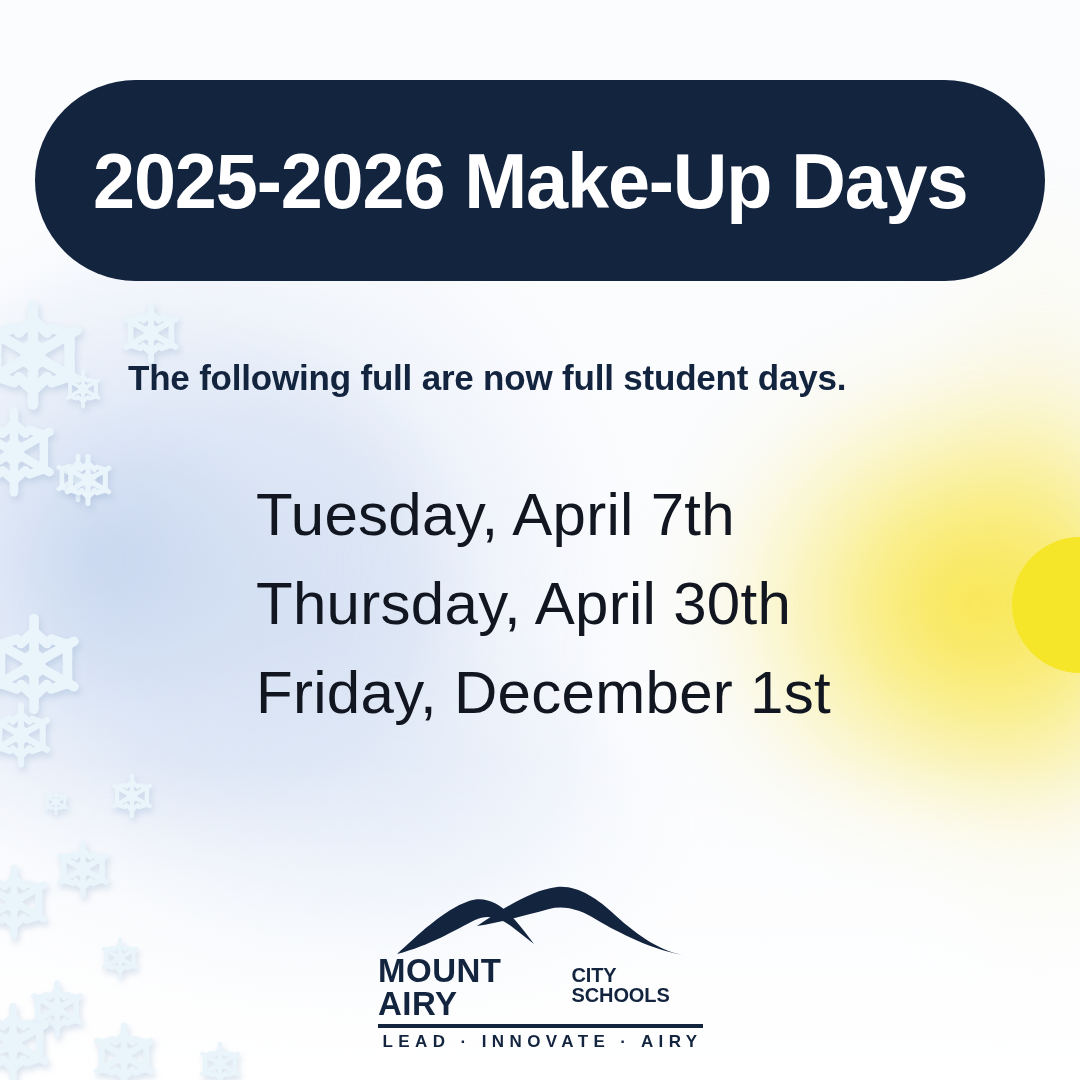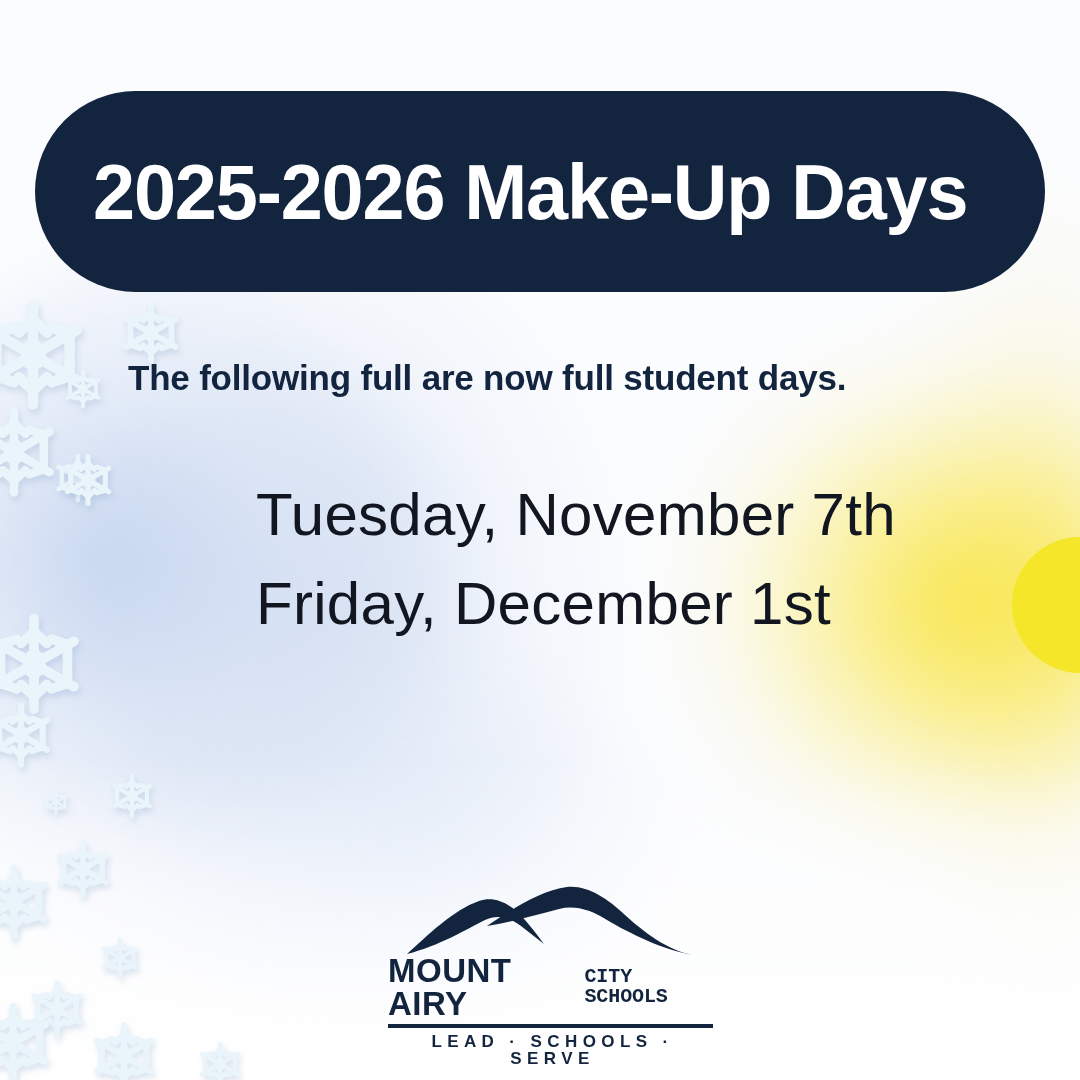--- a/index.html
+++ b/index.html
@@ -134,21 +134,21 @@
     position: absolute;
     color: #eaf4fb;
     filter: drop-shadow(2px 4px 3px rgba(150,175,205,0.35));
   }
   .flake svg { display: block; width: 100%; height: 100%; }
 
   
   .title-banner {
     position: absolute;
     left: 35px;
-    top: 91px;
+    top: 80px;
     width: 1010px;
     height: 201px;
     background: #13243f;
     border-radius: 101px;
     display: flex;
     align-items: center;
     justify-content: flex-start;
     box-sizing: border-box;
     padding: 0 56px 0 58px;
   }
@@ -190,21 +190,21 @@
     font-weight: 300;
     font-size: 60px;
     line-height: 89px;
     letter-spacing: 0.3px;
     white-space: nowrap;
   }
 
   
   .logo {
     position: absolute;
-    left: 388px;
+    left: 378px;
     top: 884px;
     width: 325px;
   }
   .logo-mountains {
     width: 300px;
     height: 72px;
     margin: 0 auto;
     display: block;
   }
   .logo-wordmark {
@@ -217,21 +217,21 @@
   .logo-main {
     color: #13243f;
     font-family: "Liberation Sans", sans-serif;
     font-weight: 700;
     font-size: 33px;
     letter-spacing: 0.5px;
     line-height: 1;
   }
   .logo-sub {
     color: #13243f;
-    font-family: Liberation Mono, monospace;
+    font-family: Liberation Sans, sans-serif;
     font-weight: 700;
     font-size: 20px;
     letter-spacing: -0.1px;
     line-height: 1;
   }
   .logo-rule {
     height: 4px;
     background: #13243f;
     margin: 4px 0 5px 0;
     width: 100%;
@@ -390,33 +390,34 @@
       </div>
   </div>
 
   <div class="title-banner">
     <div class="title-text">2025-2026 Make-Up Days</div>
   </div>
 
   <div class="subtitle">The following full are now full student days.</div>
 
   <div class="date-list">
-    <div class="date-item">Tuesday, November 7th</div>
+    <div class="date-item">Tuesday, April 7th</div>
+    <div class="date-item">Thursday, April 30th</div>
     <div class="date-item">Friday, December 1st</div>
   </div>
 
   <div class="logo">
     <svg class="logo-mountains" viewBox="0 0 300 72">
       <path d="M6 70 C 26 52, 52 26, 78 17 C 96 11, 112 22, 124 36 C 131 44, 137 52, 143 60 L 120 42 C 108 33, 96 30, 84 36 C 66 45, 38 62, 6 70 Z" fill="#13243f"></path>
       <path d="M86 42 C 110 26, 140 6, 166 3 C 186 1, 206 14, 224 31 C 248 53, 272 68, 292 71 C 262 66, 228 49, 206 36 C 190 26, 174 21, 158 25 C 136 31, 110 38, 86 42 Z" fill="#13243f"></path>
     </svg>
 
     <div class="logo-wordmark">
       <span class="logo-main">MOUNT AIRY</span>
       <span class="logo-sub">CITY SCHOOLS</span>
     </div>
 
     <div class="logo-rule"></div>
 
-    <div class="logo-tagline">LEAD  ·  SCHOOLS  ·  SERVE</div>
+    <div class="logo-tagline">LEAD  ·  INNOVATE  ·  AIRY</div>
   </div>
 
 </div>
 
 </body></html>

